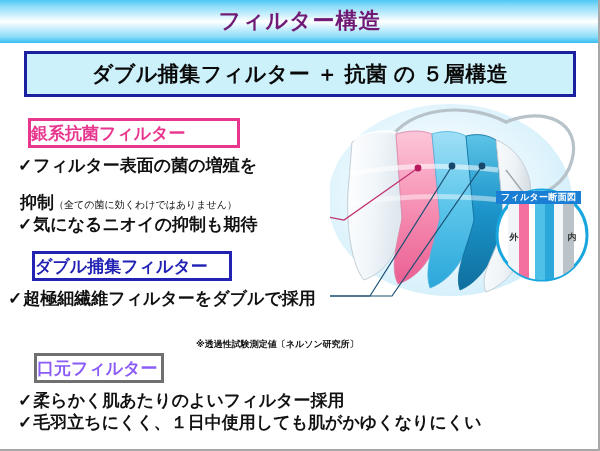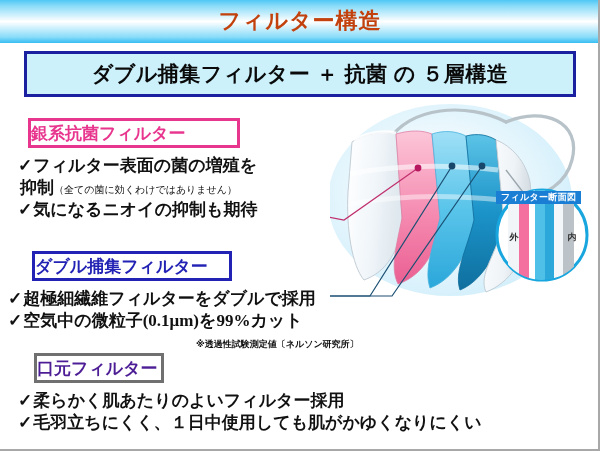--- a/index.html
+++ b/index.html
@@ -33,21 +33,21 @@
         #4fc7f5 0%, #8adcf9 14%, #ffffff 50%,
         #8adcf9 86%, #36bdf2 100%);
   }
   #header-title {
     position: absolute;
     left: 0; top: 6px;
     width: 600px;
     text-align: center;
     font-size: 22px;
     font-weight: bold;
-    color: #c2410c;
+    color: #701a75;
     letter-spacing: 1px;
   }
 
   
   #subtitle-box {
     position: absolute;
     left: 24px; top: 51px;
     width: 552px; height: 46px;
     box-sizing: border-box;
     background: #ccf1fb;
@@ -86,21 +86,21 @@
     left: 32px; top: 251px;
     width: 200px; height: 30px;
     border: 3px solid #2222b4;
     color: #2222b4;
     font-size: 17px;
   }
   #label-mouth {
     left: 34px; top: 353px;
     width: 130px; height: 30px;
     border: 3px solid #707070;
-    color: #4c1d95;
+    color: #8b5cf6;
     font-size: 17px;
   }
 
   
   .bullets {
     position: absolute;
     color: #111111;
   }
   .bullet-line {
     font-size: 17px;
@@ -109,20 +109,21 @@
     line-height: 1.28;
     font-family: Liberation Serif, serif;
   }
   .bullet-line .tick { margin-right: 1px; }
   .bullet-cont {
     font-size: 17px;
     font-weight: bold;
     white-space: nowrap;
     line-height: 1.28;
     padding-left: 2px;
+    margin-top: 15px;
   }
   .note-inline {
     font-size: 10px;
     font-weight: normal;
     color: #111111;
   }
   #bullets-silver { left: 18px; top: 155px; }
   #bullets-double { left: 8px; top: 288px; }
   #bullets-mouth  { left: 18px; top: 390px; }
 
@@ -183,23 +184,20 @@
       <span class="tick">✓</span><span>気になるニオイの抑制も期待</span>
     </div>
   </div>
 
   <div class="label-box" id="label-double">
     <span>ダブル捕集フィルター</span>
   </div>
   <div class="bullets" id="bullets-double">
     <div class="bullet-line">
       <span class="tick">✓</span><span>超極細繊維フィルターをダブルで採用</span>
-    </div>
-    <div class="bullet-line">
-      <span class="tick">✓</span><span>空気中の微粒子(0.1μm)を99%カット</span>
     </div>
   </div>
   <div id="footnote">※透過性試験測定値〔ネルソン研究所〕</div>
 
   <div class="label-box" id="label-mouth">
     <span>口元フィルター</span>
   </div>
   <div class="bullets" id="bullets-mouth">
     <div class="bullet-line">
       <span class="tick">✓</span><span>柔らかく肌あたりのよいフィルター採用</span>

